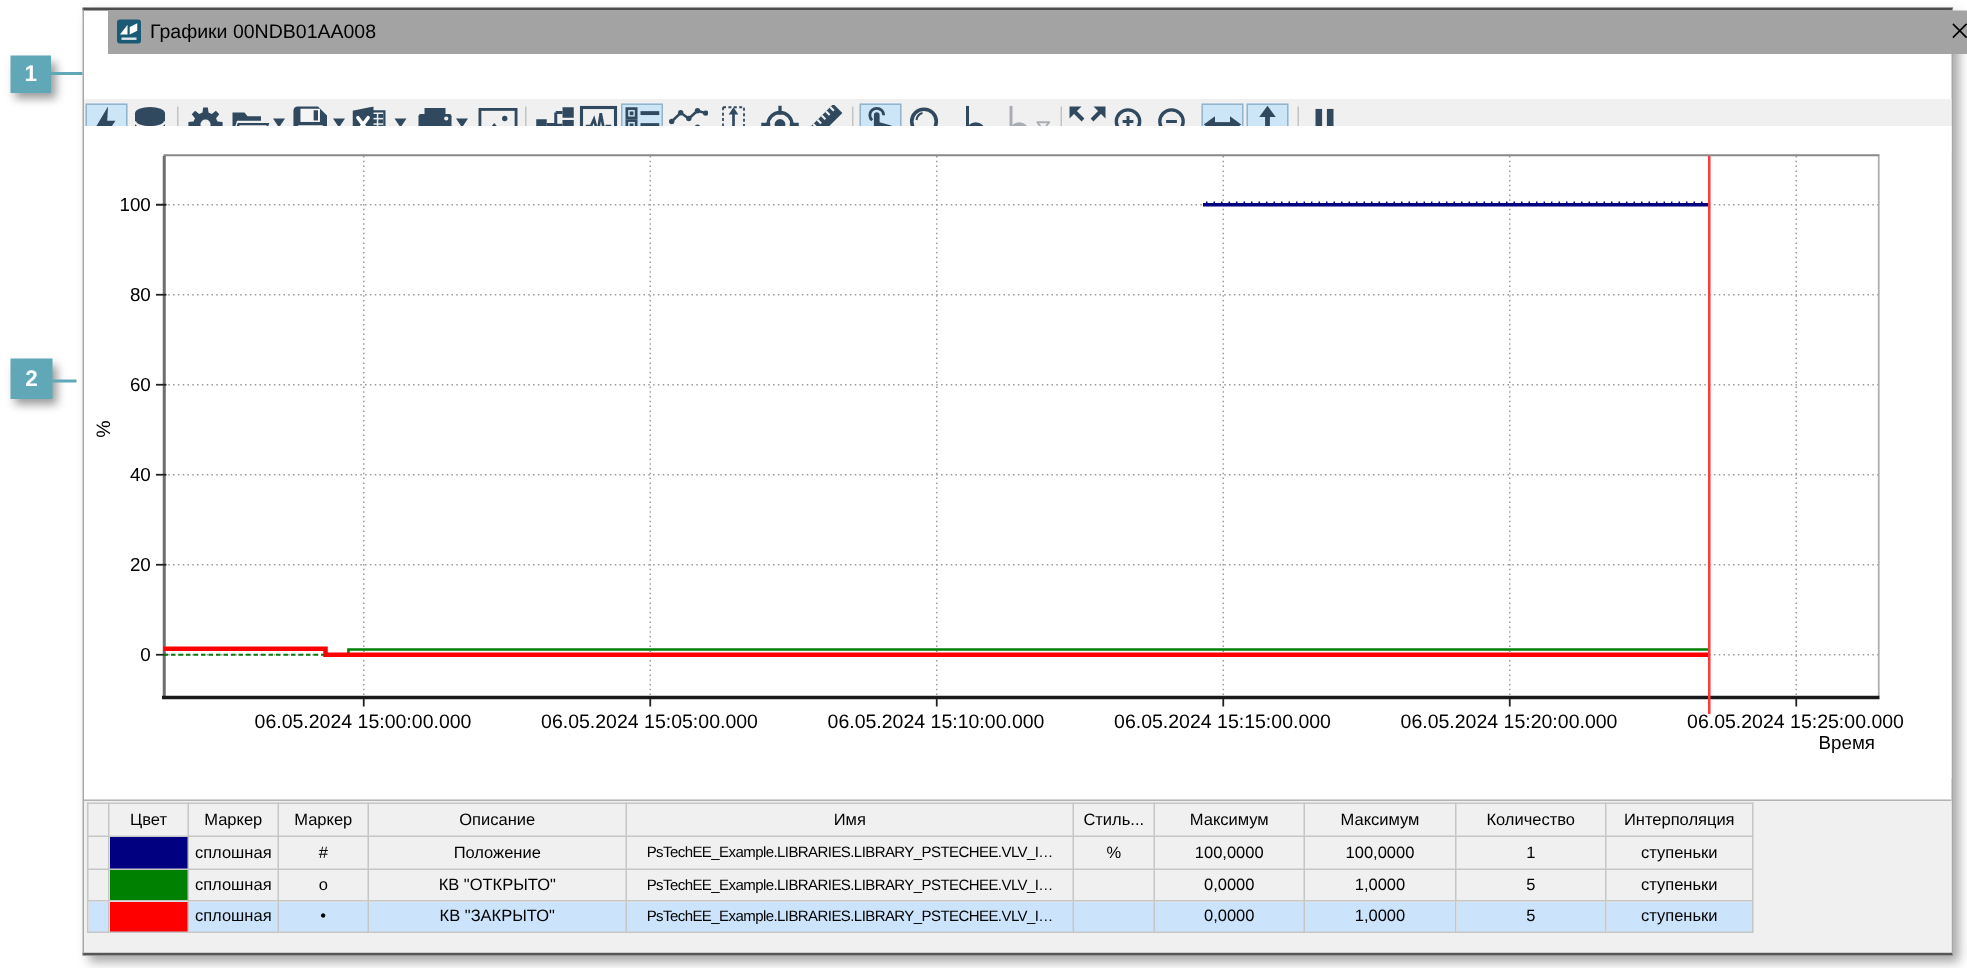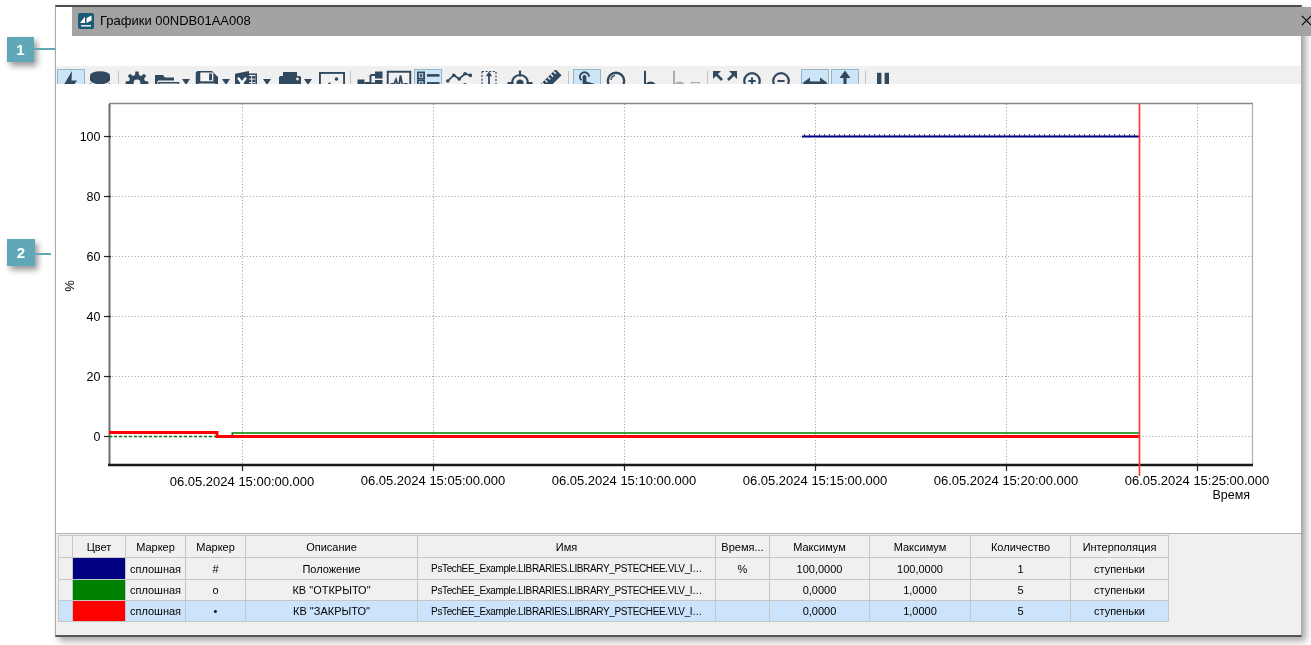--- a/index.html
+++ b/index.html
@@ -388,21 +388,21 @@
           <col style="width:98px">
       </colgroup>
       <tbody>
           <tr>
         <th></th>
             <th>Цвет</th>
             <th>Маркер</th>
             <th>Маркер</th>
             <th>Описание</th>
             <th>Имя</th>
-            <th>Время...</th>
+            <th>Стиль...</th>
             <th>Максимум</th>
             <th>Максимум</th>
             <th>Количество</th>
             <th>Интерполяция</th>
       </tr>
       <tr style="height:22px">
         <td></td>
             <td style="background:#000080"></td>
             <td>сплошная</td>
             <td>#</td>

